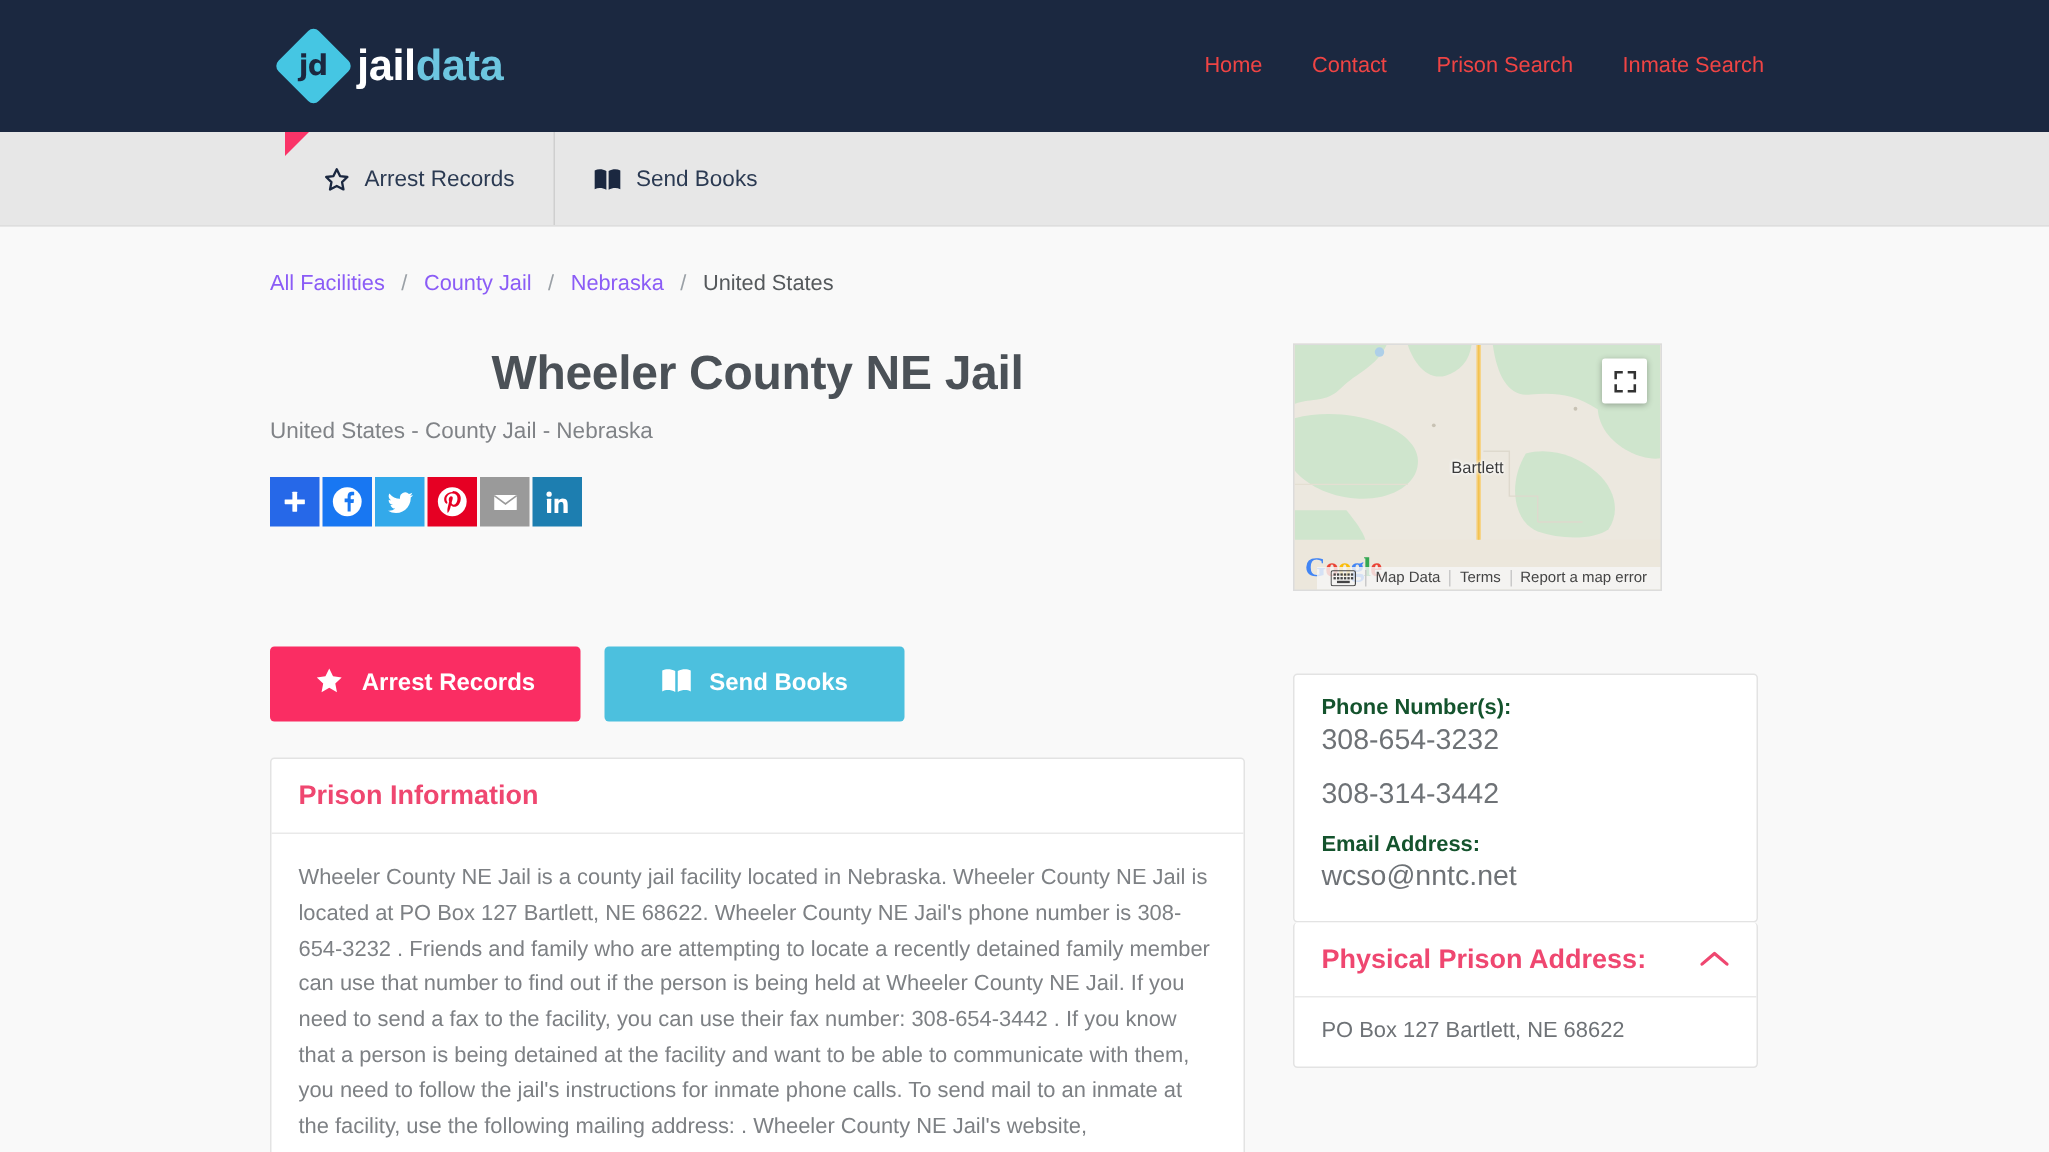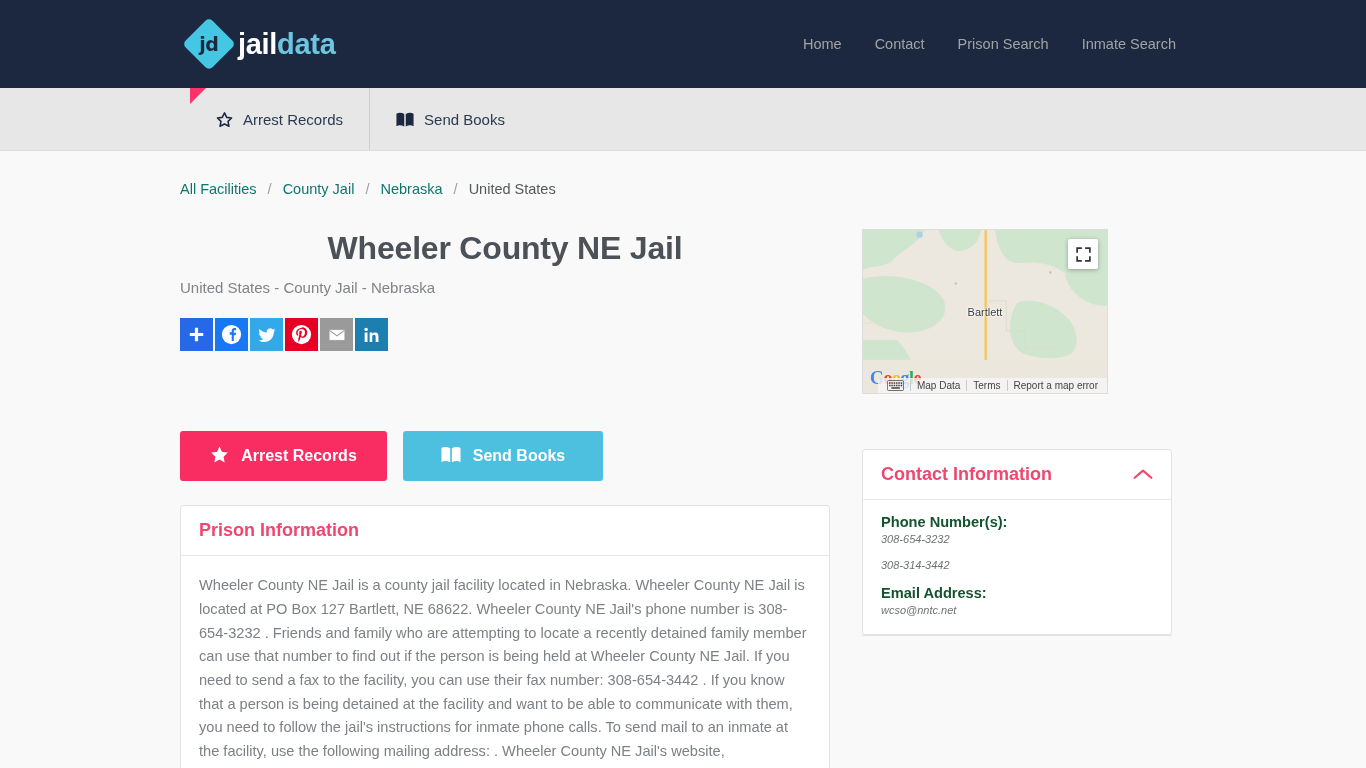--- a/index.html
+++ b/index.html
@@ -31,21 +31,21 @@
     transform:rotate(-45deg);
     font-size:19px; font-weight:bold; color:#1b2840;
     letter-spacing:-0.5px; font-family:"DejaVu Sans", sans-serif;
   }
   .brand-text { font-size:29px; font-weight:bold; letter-spacing:-0.3px; }
   .brand-text .w { color:#ffffff; }
   .brand-text .c { color:#6dc6e0; }
 
   .mainnav { margin-left:auto; display:flex; align-items:center; gap:33px; }
   .mainnav a {
-    color:#a3a3a3; text-decoration:none;
+    color:#ef4444; text-decoration:none;
     font-size:14.5px;
   }
 
   
   .tabbar {
     height:63px; background:#e7e7e7;
     border-bottom:1px solid #dedede;
     display:flex; align-items:stretch;
     padding-left:190px;
   }
@@ -67,21 +67,21 @@
   .tab svg { display:block; }
 
   
   .container {
     width:1006px; margin:0 auto;
     padding-top:24px;
     position:relative;
   }
 
   .breadcrumb { font-size:14.5px; padding:6px 0 0 0; color:#6f7276; }
-  .breadcrumb a { color:#0f766e; text-decoration:none; }
+  .breadcrumb a { color:#8b5cf6; text-decoration:none; }
   .breadcrumb .sep { color:#9aa0a6; margin:0 7px; }
   .breadcrumb .cur { color:#55595c; }
 
   .cols { display:flex; gap:32px; margin-top:32px; }
   .left { width:650px; flex:0 0 650px; }
   .right { width:310px; flex:0 0 310px; }
 
   h1.page-title {
     font-size:32px; line-height:1.2; font-weight:bold;
     color:#4b5157; margin:0 0 12px 0;
@@ -146,21 +146,21 @@
     cursor:pointer;
   }
   .chev { color:#ef4770; display:block; }
   .rpanel-body { padding:14px 18px 16px 18px; }
   .field { margin-bottom:14px; }
   .field:last-child { margin-bottom:2px; }
   .field-label {
     font-size:14.6px; font-weight:bold; color:#14532d;
     margin:0 0 3px 0;
   }
-  .field-value { font-size:11px; color:#6e7276; margin:0;font-style:italic; }
+  .field-value { font-size:19px; color:#6e7276; margin:0; }
   .addr-value { font-size:14.6px; color:#6e7276; margin:0; }
 
   
   .map {
     width:246px; height:165px; position:relative;
     overflow:hidden; border:1px solid #dcdcdc;
     background:#ece7dc; cursor:pointer;
   }
   .map-canvas { position:absolute; inset:0; }
   .map-fs {
@@ -381,41 +381,44 @@
           </span>
           <span class="ai">Map Data</span>
           <span class="ai">Terms</span>
           <span class="ai">Report a map error</span>
         </span>
       </div>
 
       <div style="height:55px"></div>
 
       <div class="rpanel">
-        <div class="rpanel-head">
-          <span>Contact Information</span>
-          <span class="chev">
-            <svg width="20" height="12" viewBox="0 0 24 14" fill="none" stroke="#ef4770" stroke-width="2.6" stroke-linecap="round" stroke-linejoin="round">
-                <path d="M2 11.5L12 3l10 8.5"></path>
-              </svg>
-          </span>
-        </div>
         <div class="rpanel-body">
           <div class="field">
             <p class="field-label">Phone Number(s):</p>
             <p class="field-value">308-654-3232</p>
           </div>
           <div class="field">
             <p class="field-value">308-314-3442</p>
           </div>
           <div class="field">
             <p class="field-label">Email Address:</p>
             <p class="field-value">wcso@nntc.net</p>
           </div>
         </div>
       </div>
 
       <div class="rpanel">
+        <div class="rpanel-head">
+          <span>Physical Prison Address:</span>
+          <span class="chev">
+            <svg width="20" height="12" viewBox="0 0 24 14" fill="none" stroke="#ef4770" stroke-width="2.6" stroke-linecap="round" stroke-linejoin="round">
+                <path d="M2 11.5L12 3l10 8.5"></path>
+              </svg>
+          </span>
+        </div>
+        <div class="rpanel-body">
+          <p class="addr-value">PO Box 127 Bartlett, NE 68622</p>
+        </div>
       </div>
 
     </div>
   </div>
 </div>
 
 </body></html>

